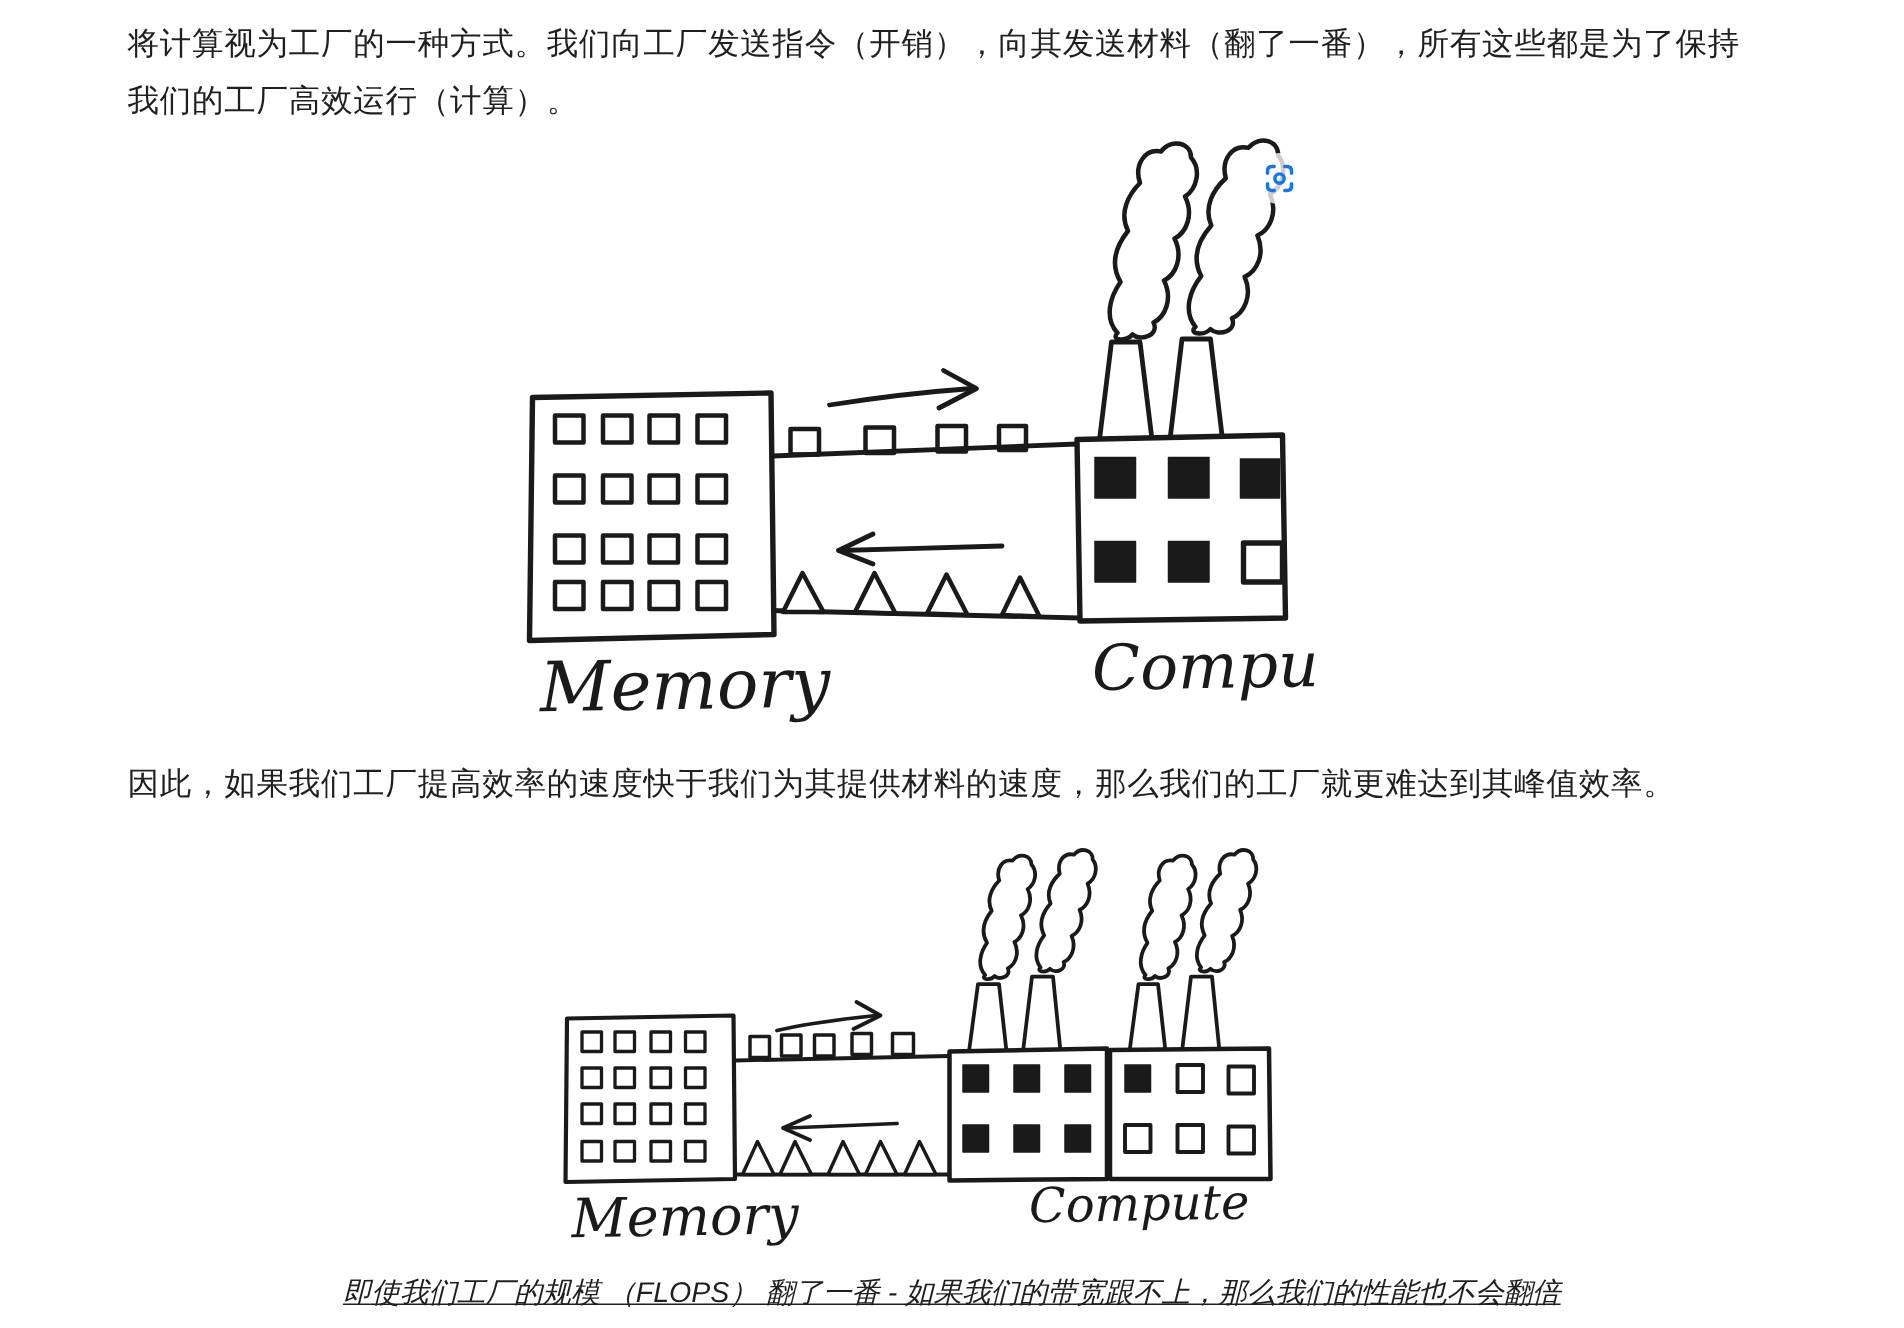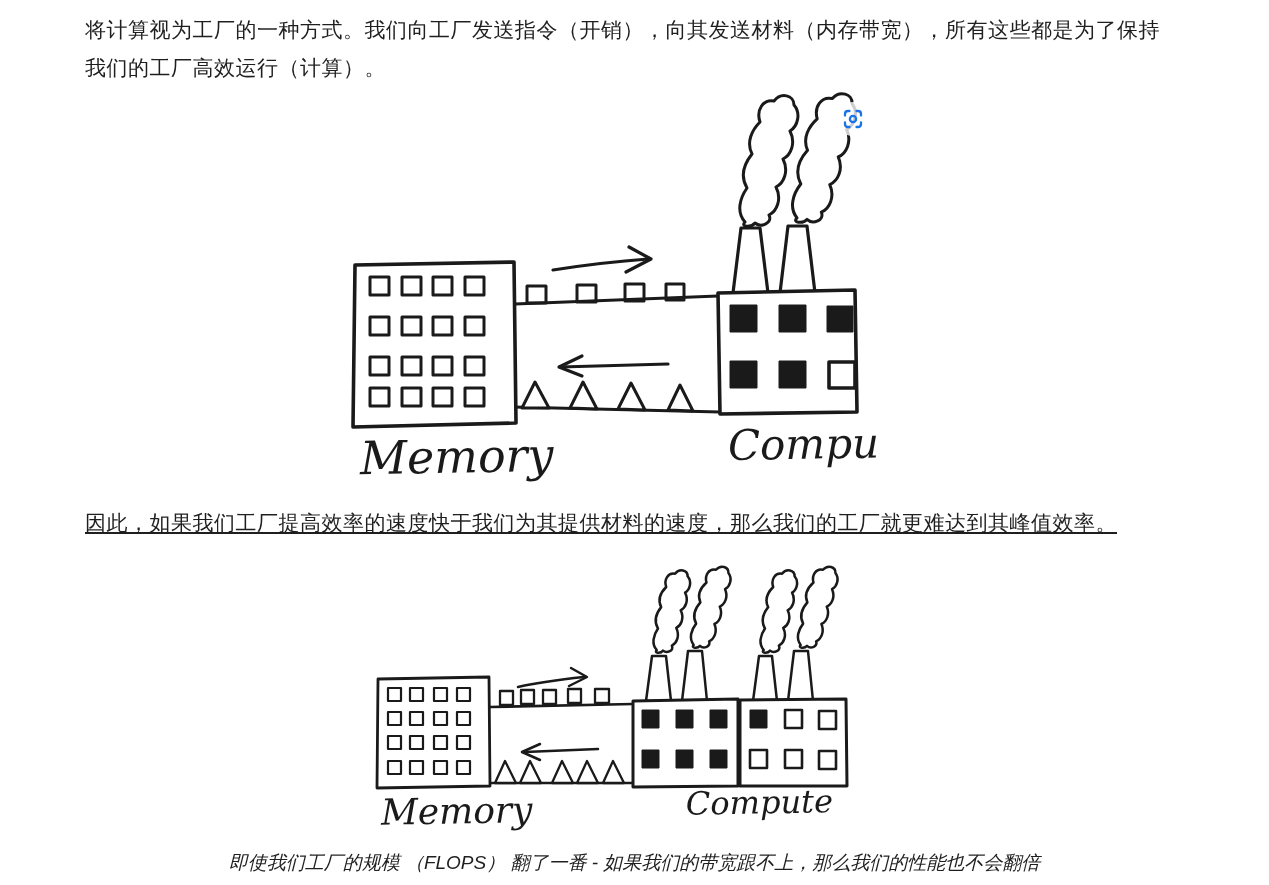--- a/index.html
+++ b/index.html
@@ -2,43 +2,43 @@
 <html><head>
 <meta charset="utf-8">
 <style>
   html,body{margin:0;padding:0;background:#fff;}
   #page{
     position:relative;width:1269px;height:885px;background:#fff;overflow:hidden;
     font-family:"Liberation Sans",sans-serif;color:#1f1f1f;
   }
   .para{position:absolute;margin:0;font-size:21px;line-height:38px;letter-spacing:.5px;}
   #p1{left:85px;top:11px;width:1085px;}
-  #p2{left:85px;top:504px;width:1120px;text-decoration:underline;}
+  #p2{left:85px;top:504px;width:1120px;}
   #caption{
     position:absolute;left:0;top:850px;width:1269px;margin:0;text-align:center;
-    font-style:italic;font-size:19px;line-height:26px;color:#1f1f1f;
+    font-style:italic;font-size:19px;line-height:26px;color:#1f1f1f;text-decoration:underline;
   }
   .fig{position:absolute;text-align:center;}
   #fig1{left:330px;top:92px;width:550px;height:400px;}
   #fig2{left:360px;top:558px;width:500px;height:290px;}
   svg{display:block;}
   .ink{stroke:#1a1a1a;fill:none;stroke-linecap:round;stroke-linejoin:round;}
   .paper{fill:#ffffff;}
   .solid{fill:#1a1a1a;stroke:#1a1a1a;stroke-linejoin:round;}
   .hand{
     font-family:"DejaVu Serif","Liberation Serif",serif;
     font-style:italic;fill:#1a1a1a;
   }
   #lens-badge{cursor:pointer;}
 </style>
 </head>
 <body>
 <div id="page">
 
-  <p class="para" id="p1">将计算视为工厂的一种方式。我们向工厂发送指令（开销），向其发送材料（内存带宽），所有这些都是为了保持我们的工厂高效运行（计算）。</p>
+  <p class="para" id="p1">将计算视为工厂的一种方式。我们向工厂发送指令（开销），向其发送材料（翻了一番），所有这些都是为了保持我们的工厂高效运行（计算）。</p>
 
   <div class="fig" id="fig1">
     <svg width="550" height="400" viewBox="330 92 550 400" xmlns="http://www.w3.org/2000/svg">
       <defs>
         <path id="plume" d="M -2 0
           C -11 -10 -7 -24 0 -34
           C -7 -46 -3 -58 5 -68
           C -1 -80 5 -92 13 -100
           C 9 -112 16 -123 27 -121
           C 34 -130 47 -127 47 -117

